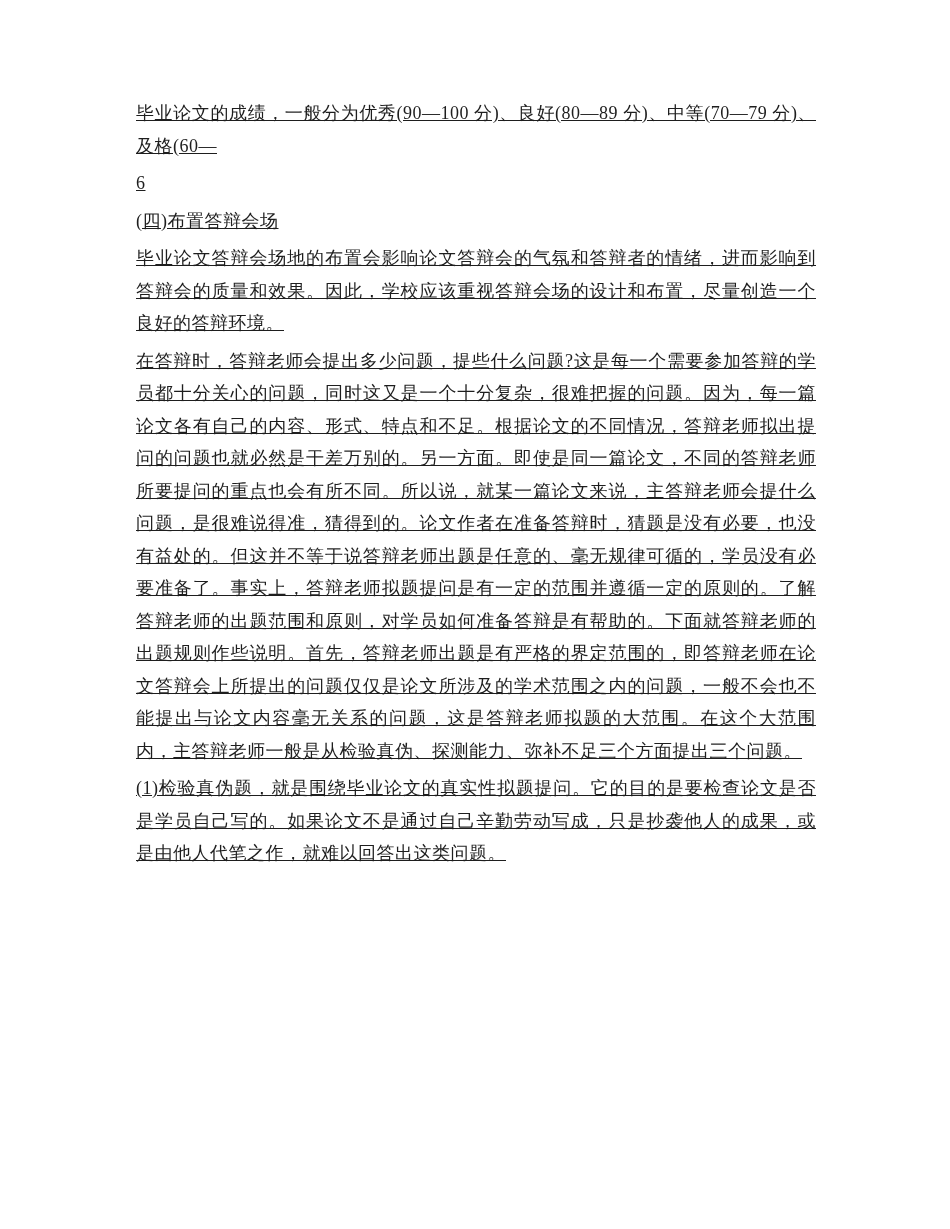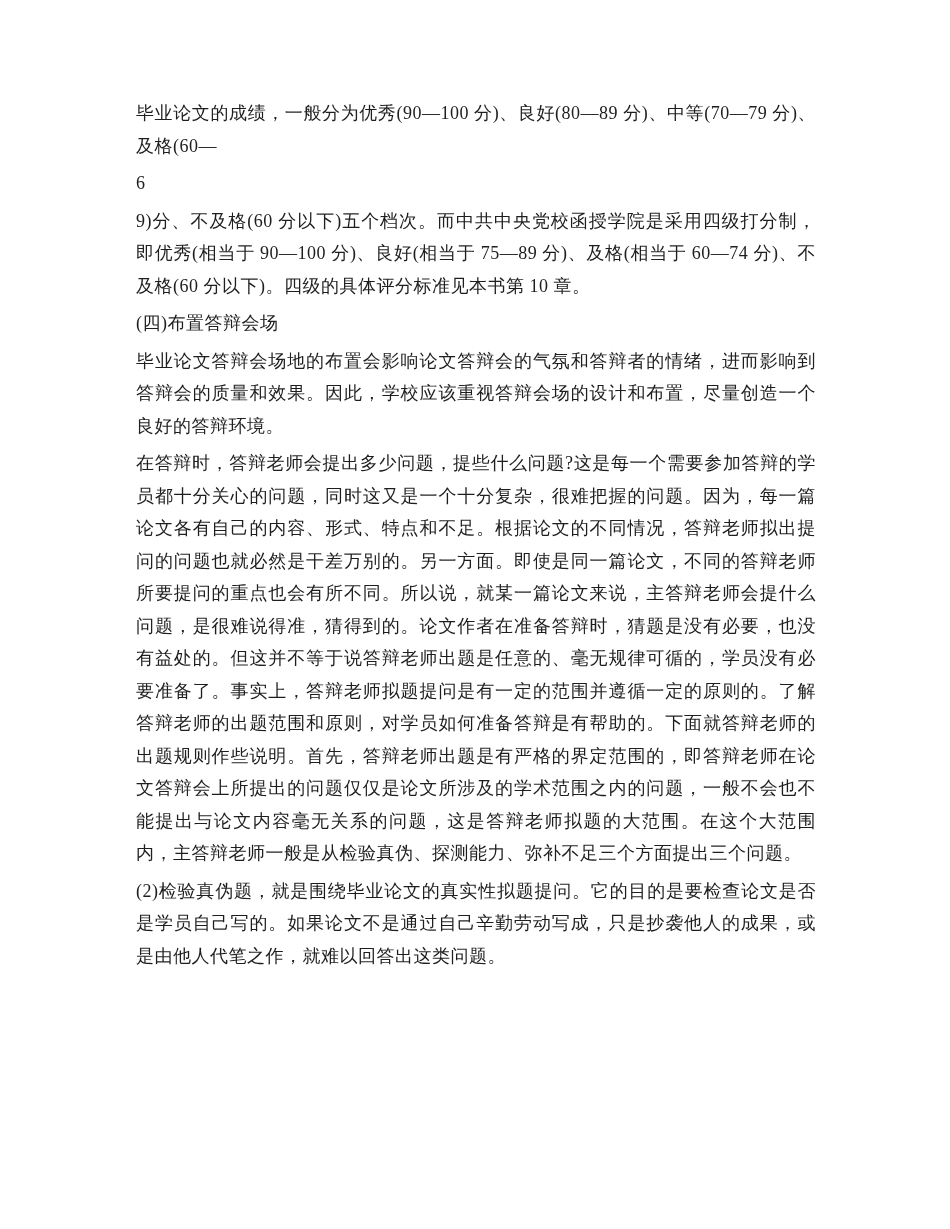--- a/index.html
+++ b/index.html
@@ -13,20 +13,21 @@
     overflow: hidden;
     font-family: "Liberation Serif", "DejaVu Serif", serif;
   }
   .page {
     box-sizing: border-box;
     width: 950px;
     height: 980px;
     padding: 97px 134px 40px 136px;
     background: #ffffff;
     color: #1e1e1e;
+    text-decoration: underline;
   }
   .doc-block {
     margin: 0 0 5px 0;
     font-size: 18px;
     line-height: 32.5px;
     letter-spacing: 0.5px;
     text-align: justify;
     text-justify: inter-ideograph;
     word-break: break-all;
     color: #1e1e1e;
@@ -34,18 +35,17 @@
   .doc-block.last {
     margin-bottom: 0;
   }
 </style>
 </head>
 <body>
 
 <div class="page">
   <p class="doc-block">毕业论文的成绩，一般分为优秀(90—100 分)、良好(80—89 分)、中等(70—79 分)、及格(60—</p>
   <p class="doc-block">6</p>
-  <p class="doc-block">9)分、不及格(60 分以下)五个档次。而中共中央党校函授学院是采用四级打分制，即优秀(相当于 90—100 分)、良好(相当于 75—89 分)、及格(相当于 60—74 分)、不及格(60 分以下)。四级的具体评分标准见本书第 10 章。</p>
   <p class="doc-block">(四)布置答辩会场</p>
   <p class="doc-block">毕业论文答辩会场地的布置会影响论文答辩会的气氛和答辩者的情绪，进而影响到答辩会的质量和效果。因此，学校应该重视答辩会场的设计和布置，尽量创造一个良好的答辩环境。</p>
   <p class="doc-block">在答辩时，答辩老师会提出多少问题，提些什么问题?这是每一个需要参加答辩的学员都十分关心的问题，同时这又是一个十分复杂，很难把握的问题。因为，每一篇论文各有自己的内容、形式、特点和不足。根据论文的不同情况，答辩老师拟出提问的问题也就必然是干差万别的。另一方面。即使是同一篇论文，不同的答辩老师所要提问的重点也会有所不同。所以说，就某一篇论文来说，主答辩老师会提什么问题，是很难说得准，猜得到的。论文作者在准备答辩时，猜题是没有必要，也没有益处的。但这并不等于说答辩老师出题是任意的、毫无规律可循的，学员没有必要准备了。事实上，答辩老师拟题提问是有一定的范围并遵循一定的原则的。了解答辩老师的出题范围和原则，对学员如何准备答辩是有帮助的。下面就答辩老师的出题规则作些说明。首先，答辩老师出题是有严格的界定范围的，即答辩老师在论文答辩会上所提出的问题仅仅是论文所涉及的学术范围之内的问题，一般不会也不能提出与论文内容毫无关系的问题，这是答辩老师拟题的大范围。在这个大范围内，主答辩老师一般是从检验真伪、探测能力、弥补不足三个方面提出三个问题。</p>
-  <p class="doc-block last">(2)检验真伪题，就是围绕毕业论文的真实性拟题提问。它的目的是要检查论文是否是学员自己写的。如果论文不是通过自己辛勤劳动写成，只是抄袭他人的成果，或是由他人代笔之作，就难以回答出这类问题。</p>
+  <p class="doc-block last">(1)检验真伪题，就是围绕毕业论文的真实性拟题提问。它的目的是要检查论文是否是学员自己写的。如果论文不是通过自己辛勤劳动写成，只是抄袭他人的成果，或是由他人代笔之作，就难以回答出这类问题。</p>
 </div>
 
 </body></html>

